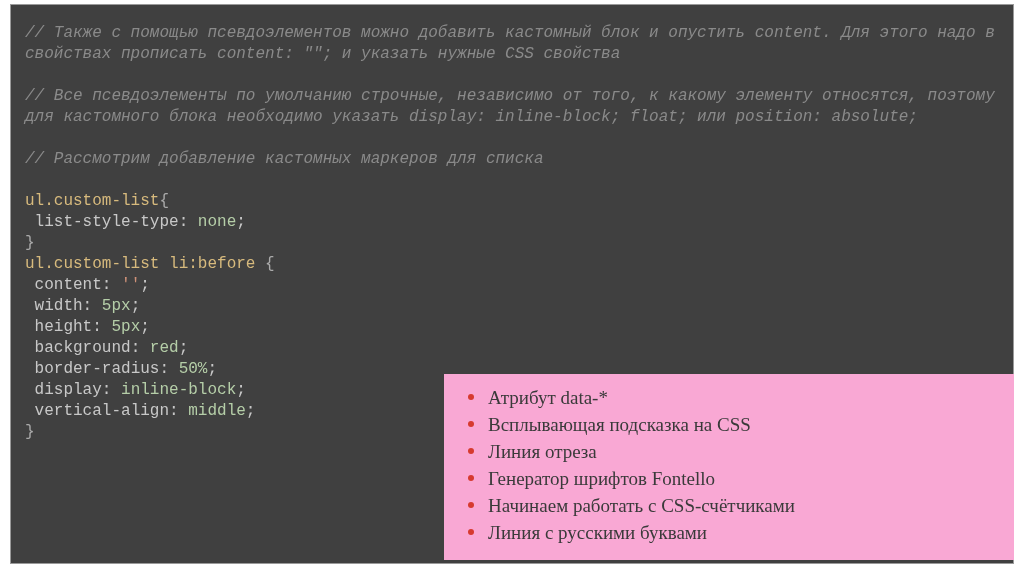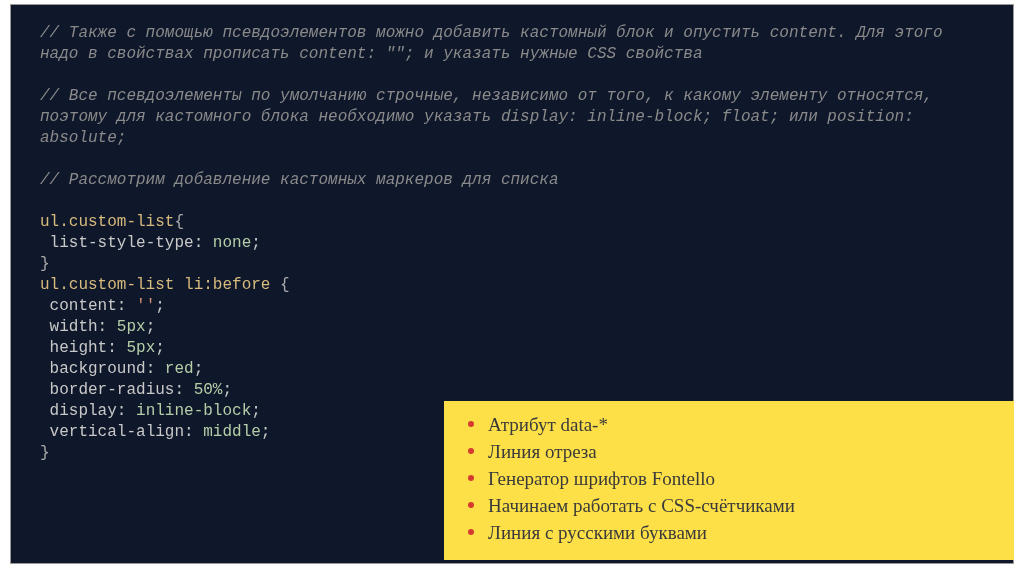--- a/index.html
+++ b/index.html
@@ -10,23 +10,23 @@
     background: #ffffff;
     overflow: hidden;
   }
   .code-block {
     box-sizing: border-box;
     position: absolute;
     left: 10px;
     top: 4px;
     width: 1004px;
     height: 560px;
-    background: #0f172a;
+    background: #404040;
     border: 1px solid #9a9a9a;
-    padding: 18px 29px;
+    padding: 18px 14px;
     font-family: "Courier New", Courier, monospace;
     font-size: 16px;
     line-height: 21px;
     color: #d0d0d0;
     font-style: normal;
     white-space: pre-wrap;
     word-break: break-word;
   }
   .comment {
     color: #8a8a8a;
@@ -37,21 +37,21 @@
   .brace { color: #aaaaaa; }
   .prop  { color: #c8c8c8; }
   .val   { color: #b5cea8; }
   .str   { color: #ce9178; }
 
   .overlay-list {
     position: absolute;
     right: 10px;
     bottom: 14px;
     width: 570px;
-    background: #fde047;
+    background: #f9a8d4;
     box-sizing: border-box;
     padding: 10px 16px 14px 16px;
     font-family: Georgia, "Times New Roman", serif;
     font-size: 19px;
     line-height: 27px;
     color: #3a3a3a;
   }
   .overlay-list ul {
     margin: 0;
     padding: 0 0 0 22px;
@@ -90,18 +90,19 @@
 <span class="prop"> height:</span><span class="val"> 5px</span><span class="prop">;</span>
 <span class="prop"> background:</span><span class="val"> red</span><span class="prop">;</span>
 <span class="prop"> border-radius:</span><span class="val"> 50%</span><span class="prop">;</span>
 <span class="prop"> display:</span><span class="val"> inline-block</span><span class="prop">;</span>
 <span class="prop"> vertical-align:</span><span class="val"> middle</span><span class="prop">;</span>
 <span class="brace">}</span></div>
 
 <div class="overlay-list">
   <ul>
     <li>Атрибут data-*</li>
+    <li>Всплывающая подсказка на CSS</li>
     <li>Линия отреза</li>
     <li>Генератор шрифтов Fontello</li>
     <li>Начинаем работать с CSS-счётчиками</li>
     <li>Линия с русскими буквами</li>
   </ul>
 </div>
 
 </body></html>

